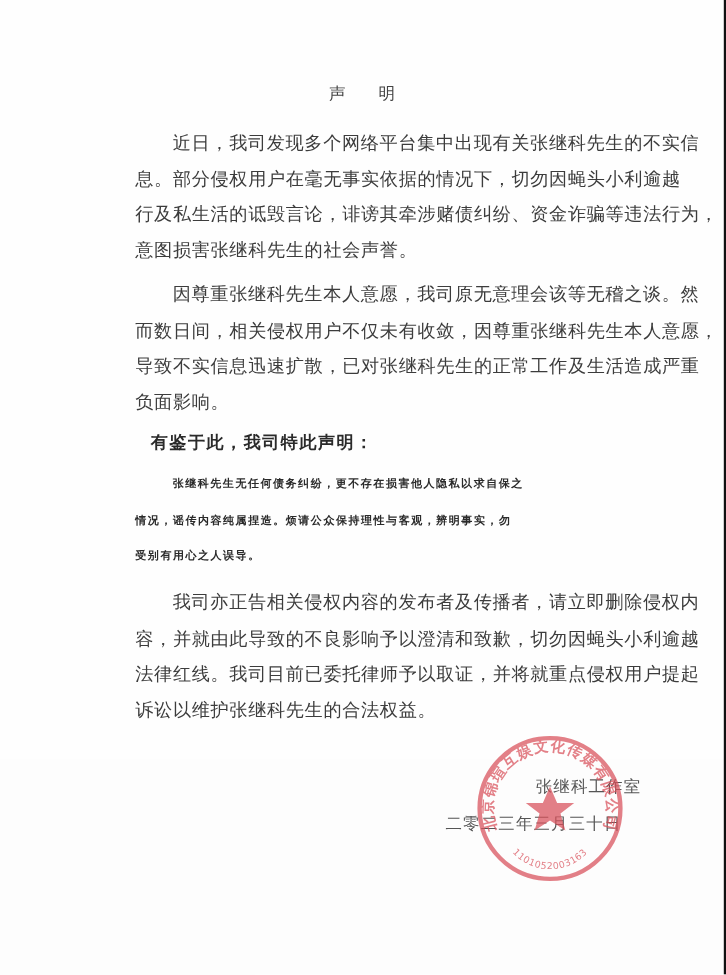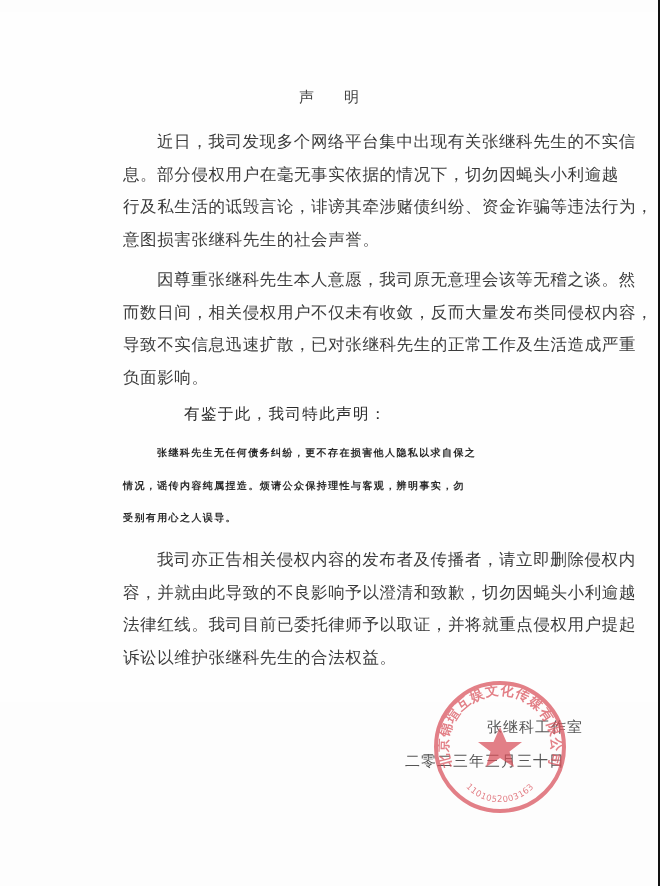--- a/index.html
+++ b/index.html
@@ -5,55 +5,55 @@
   html, body { margin: 0; padding: 0; }
   body {
     width: 660px; height: 886px; overflow: hidden;
     background: #fdfdfd; position: relative;
     font-family: "DejaVu Serif", "Liberation Serif", serif;
     color: #3a3a3a;
   }
   .right-edge {
     position: absolute; top: 0; right: 0; width: 2px; height: 886px; background: #111;
   }
-  .page { position: absolute; left: 0; top: 12px; width: 658px; height: 690px; background: #fefefe; }
+  .page { position: absolute; left: 0; top: 0; width: 658px; height: 690px; background: #fefefe; }
   .title {
     position: absolute; top: 76px; left: 0; width: 100%;
     text-align: center; font-size: 15px; letter-spacing: 30px; color: #444;
     padding-left: 30px; box-sizing: border-box;
   }
   .para { position: absolute; left: 103px; width: 458px; }
   .line {
     height: 32.5px; line-height: 32.5px; font-size: 16.5px;
     white-space: nowrap; letter-spacing: 0.6px; color: #3c3c3c; margin-left: 20px;
   }
   .line.indent { padding-left: 34px; }
   .para.bold .line { font-weight: bold; color: #2a2a2a; font-family: "DejaVu Sans", "Liberation Sans", sans-serif; font-size: 10px; letter-spacing: 1.4px; }
-  .bold-header { position: absolute; left: 137px; top: 392px; font-weight: normal; font-size: 15.5px; color: #2a2a2a; font-family: "DejaVu Sans", "Liberation Sans", sans-serif; letter-spacing: 1.4px; margin-left: 47px; }
+  .bold-header { position: absolute; left: 137px; top: 392px; font-weight: bold; font-size: 15.5px; color: #2a2a2a; font-family: "DejaVu Sans", "Liberation Sans", sans-serif; letter-spacing: 1.4px; }
   .signature { position: absolute; left: 475px; top: 706px; font-size: 15px; color: #555; letter-spacing: 1px; font-family: "DejaVu Sans", "Liberation Sans", sans-serif; margin-left: 12px; }
   .date { position: absolute; left: 405px; top: 740px; font-size: 15px; color: #555; letter-spacing: 1px; font-family: "DejaVu Sans", "Liberation Sans", sans-serif; }
   .stamp { position: absolute; left: 432px; top: 667px; width: 136px; height: 136px; opacity: 0.72; }
 </style>
 </head>
 <body>
 
 <div class="page">
 
   <div class="title">声明</div>
 
   <div class="para" style="top:114px;">
     <div class="line indent">近日，我司发现多个网络平台集中出现有关张继科先生的不实信</div>
     <div class="line">息。部分侵权用户在毫无事实依据的情况下，切勿因蝇头小利逾越</div>
     <div class="line">行及私生活的诋毁言论，诽谤其牵涉赌债纠纷、资金诈骗等违法行为，</div>
     <div class="line">意图损害张继科先生的社会声誉。</div>
   </div>
 
   <div class="para" style="top:252px;">
     <div class="line indent">因尊重张继科先生本人意愿，我司原无意理会该等无稽之谈。然</div>
-    <div class="line">而数日间，相关侵权用户不仅未有收敛，反而大量发布类同侵权内容，</div>
+    <div class="line">而数日间，相关侵权用户不仅未有收敛，因尊重张继科先生本人意愿，</div>
     <div class="line">导致不实信息迅速扩散，已对张继科先生的正常工作及生活造成严重</div>
     <div class="line">负面影响。</div>
   </div>
 
   <div class="bold-header">有鉴于此，我司特此声明：</div>
 
   <div class="para bold" style="top:425px;">
     <div class="line indent">张继科先生无任何债务纠纷，更不存在损害他人隐私以求自保之</div>
     <div class="line">情况，谣传内容纯属捏造。烦请公众保持理性与客观，辨明事实，勿</div>
     <div class="line">受别有用心之人误导。</div>

